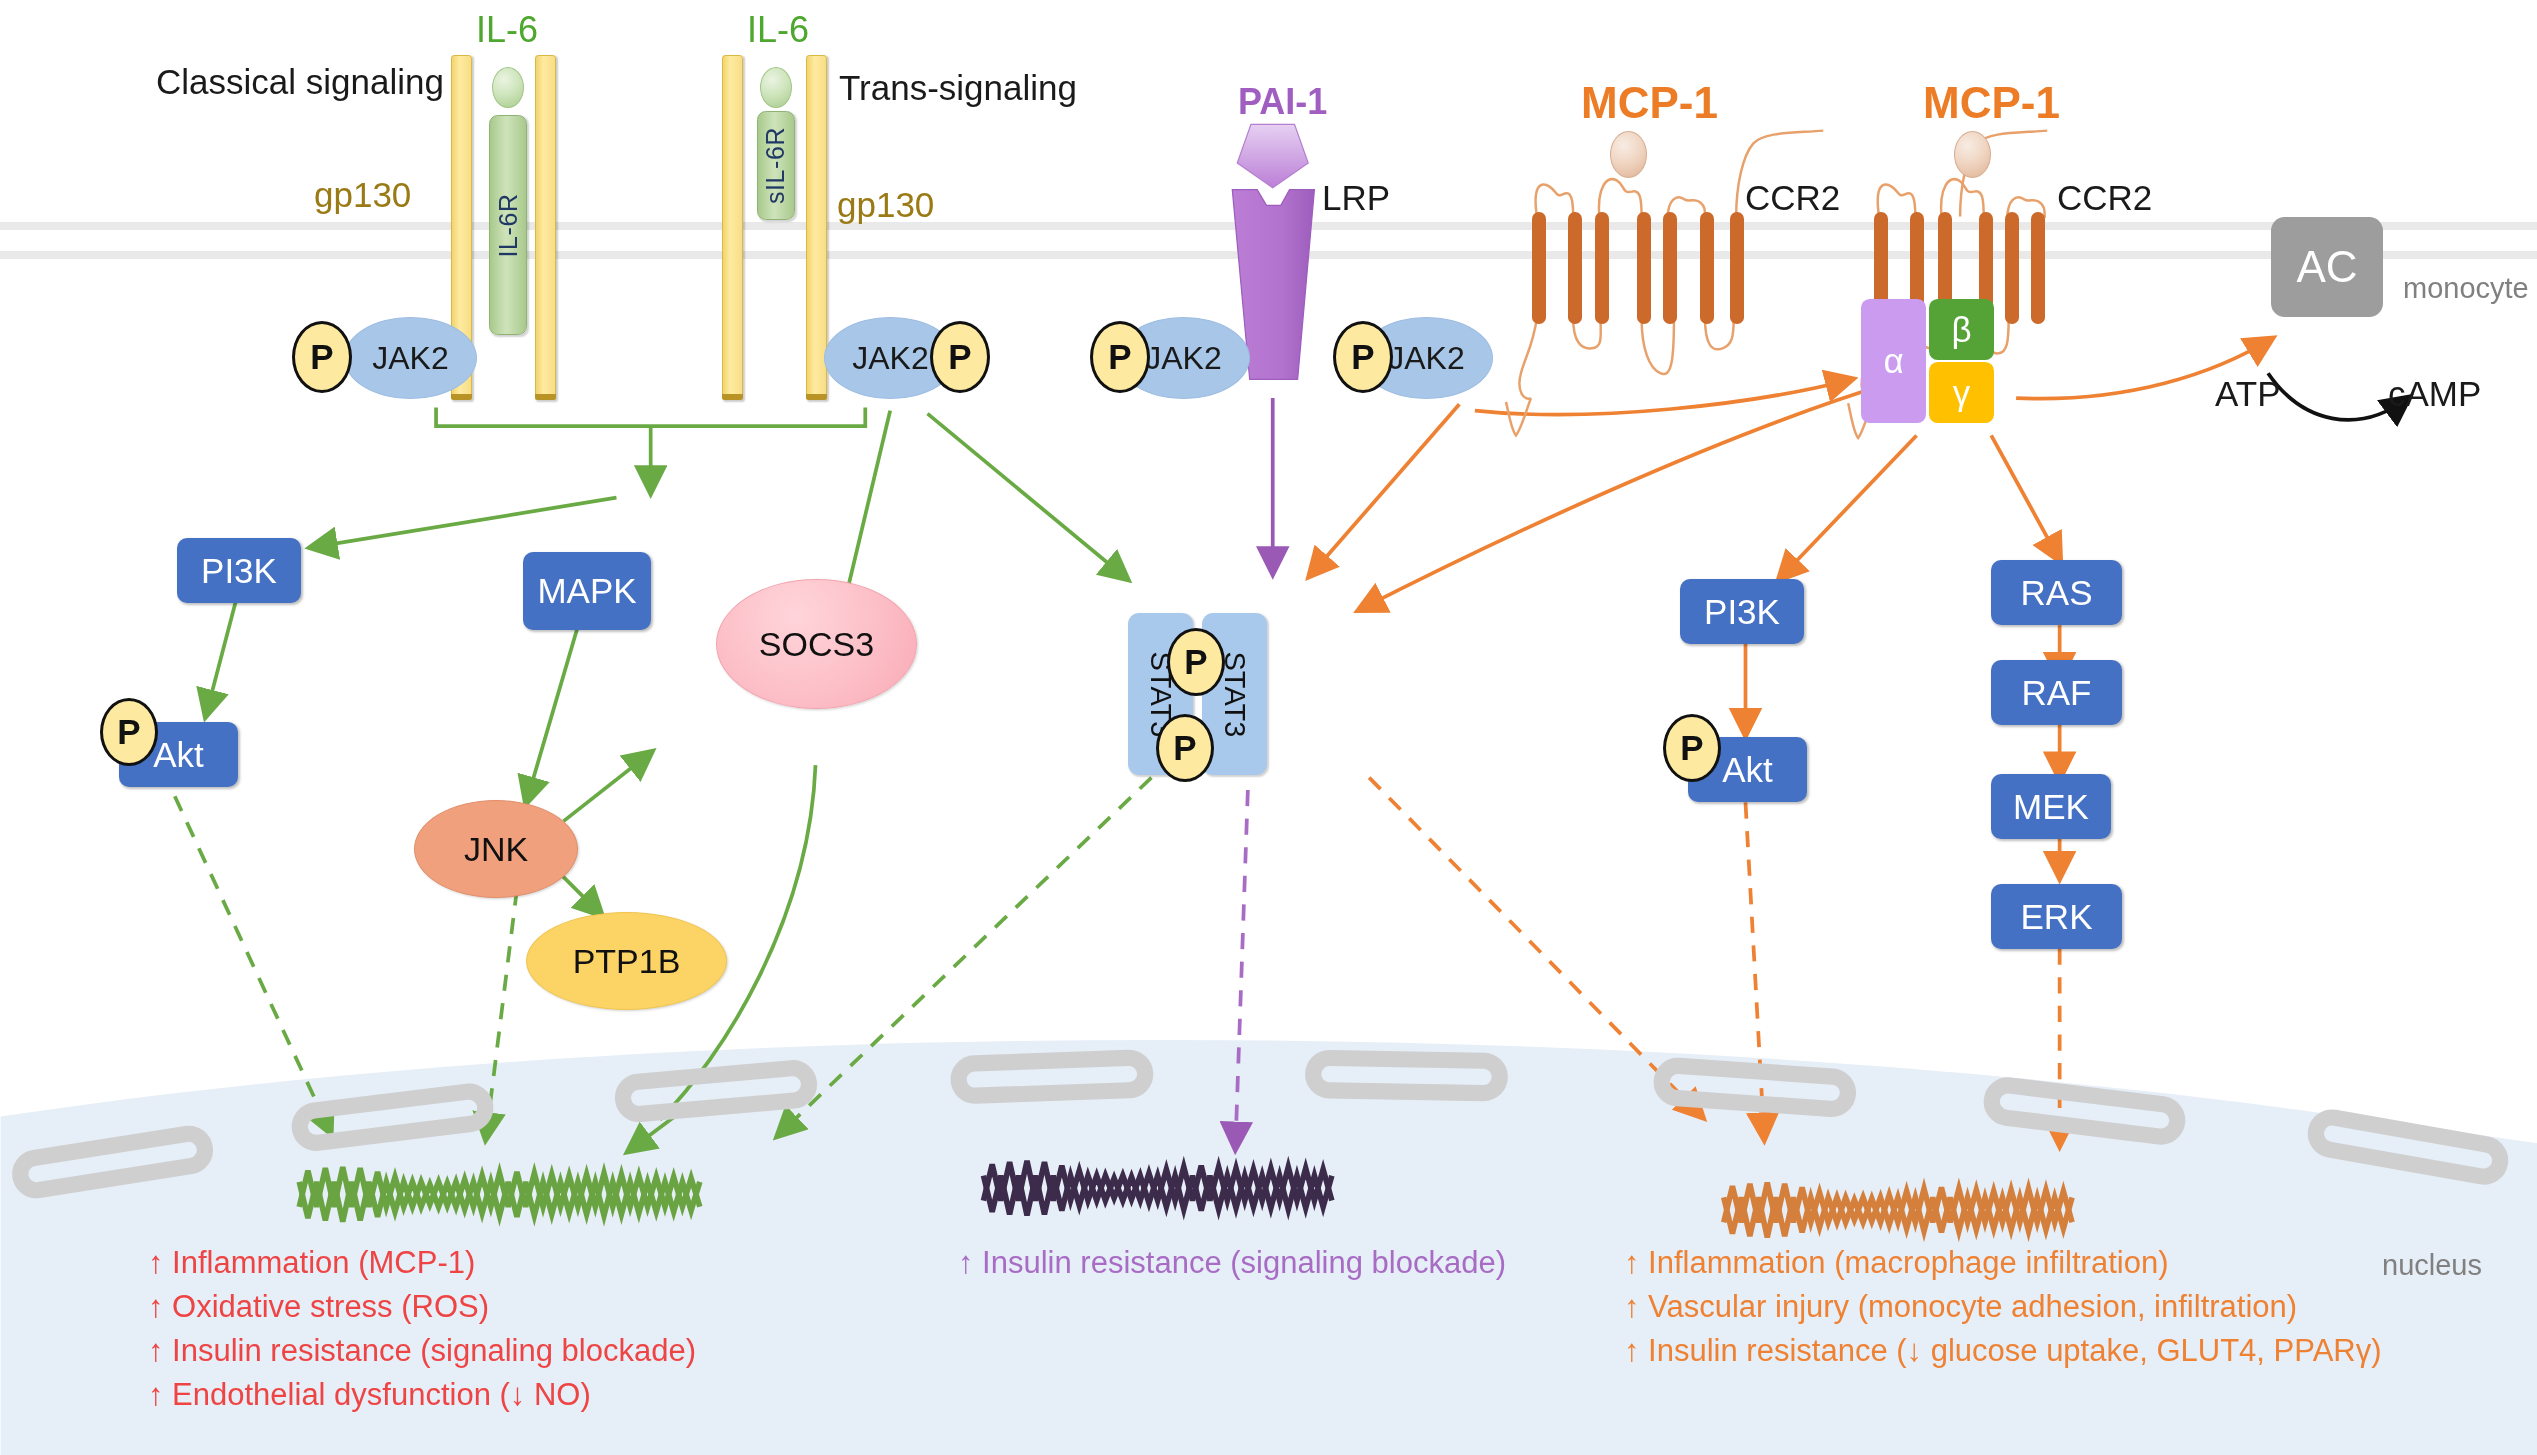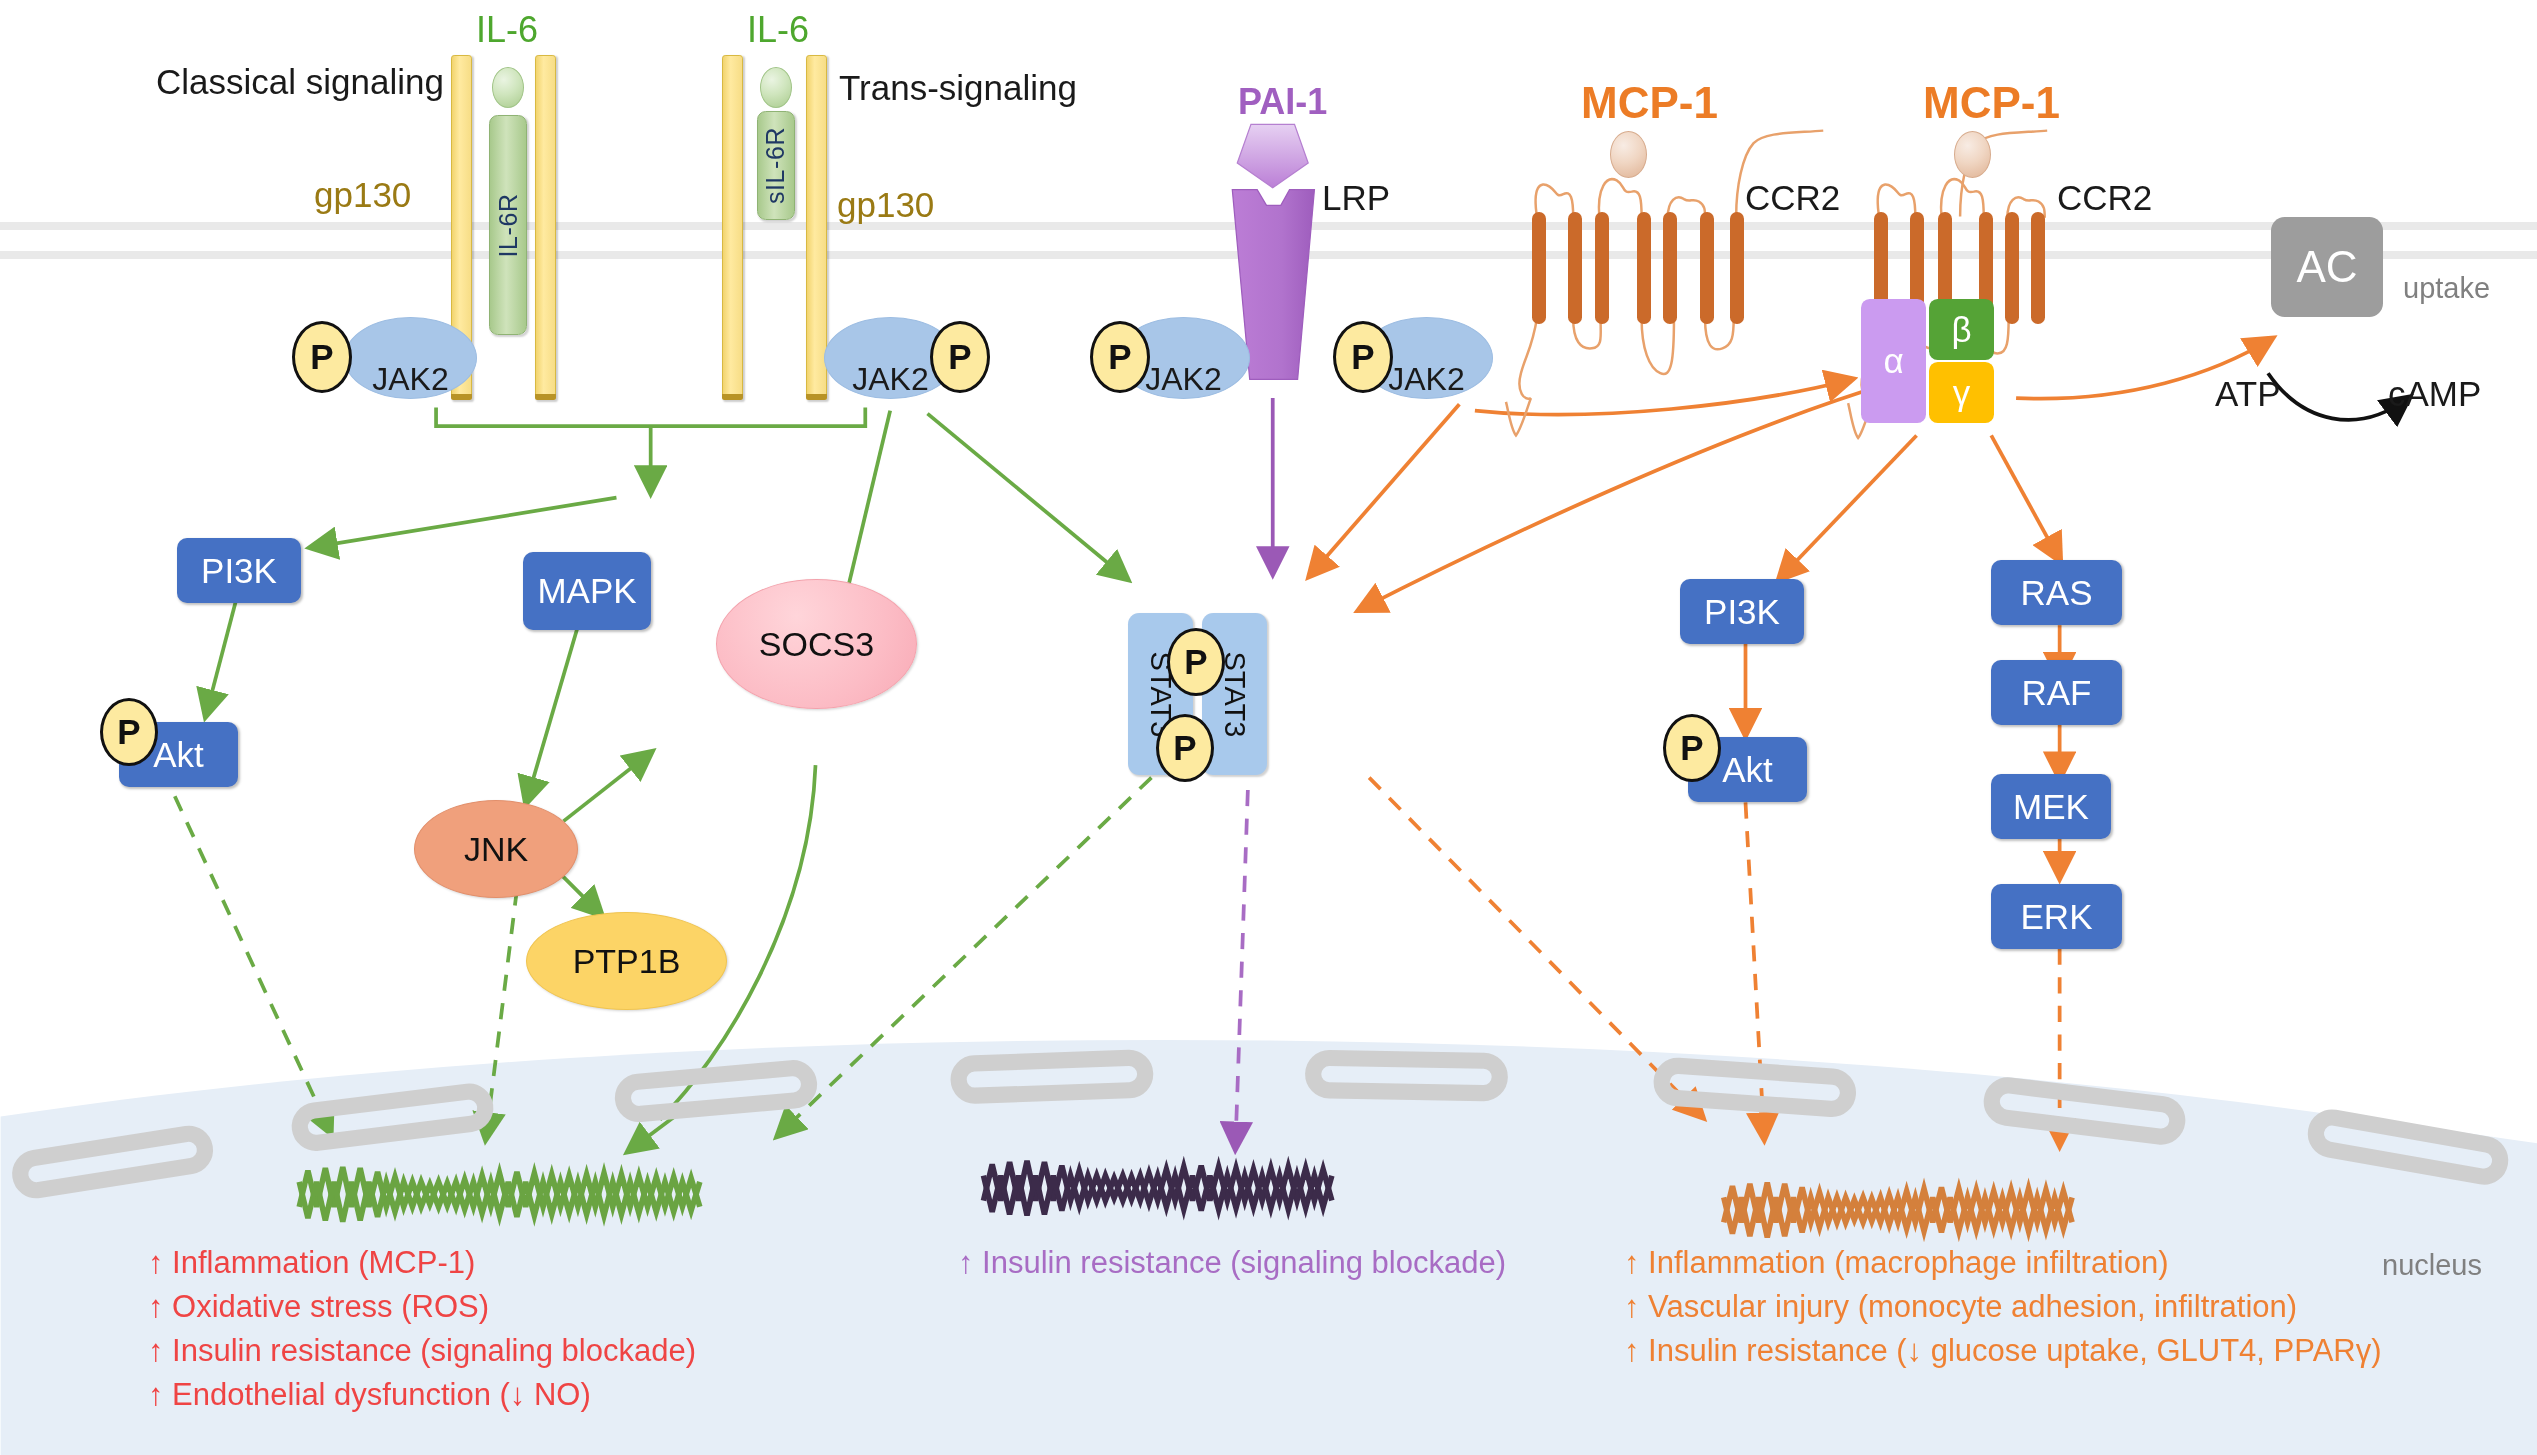--- a/index.html
+++ b/index.html
@@ -48,21 +48,21 @@
     background:radial-gradient(circle at 36% 30%, #eaf4e2 0%, #cfe5bd 45%, #a9cb8d 100%);
     border:0.6px solid #a0c487; z-index:4;}
 
   
   .mcpball{position:absolute; border-radius:50%;
     background:radial-gradient(circle at 36% 30%, #f8ece4 0%, #f0d6c3 45%, #dfb293 100%);
     border:0.6px solid #d7ab8d; z-index:4;}
 
   
   .jak2{position:absolute; border-radius:50%; background:#a8c6e8; border:0.6px solid #9dbde2;
-    display:flex; align-items:flex-end; justify-content:center;
+    display:flex; align-items:center; justify-content:center;
     color:#1a1a1a; font-size:32px; z-index:4;}
 
   
   .pbadge{position:absolute; border-radius:50%;
     background:#fdeaa0; border:3.1px solid #111; color:#111;
     display:flex; align-items:center; justify-content:center;
     font-size:35px; font-weight:bold; z-index:8;}
 
   
   .bbox{position:absolute; background:#4571c4; border-radius:10px;
@@ -443,21 +443,21 @@
   <div class="lbl lbl-gold" style="left:837px; top:187px">gp130</div>
 
   <div class="lbl lbl-purple-b" style="left:1238px; top:84px">PAI-1</div>
   <div class="lbl lbl-black" style="left:1322px; top:180px">LRP</div>
 
   <div class="lbl lbl-orange-b" style="left:1581px; top:81px">MCP-1</div>
   <div class="lbl lbl-black" style="left:1745px; top:180px">CCR2</div>
   <div class="lbl lbl-orange-b" style="left:1923px; top:81px">MCP-1</div>
   <div class="lbl lbl-black" style="left:2057px; top:180px">CCR2</div>
 
-  <div class="lbl lbl-gray" style="left:2403px; top:274px">uptake</div>
+  <div class="lbl lbl-gray" style="left:2403px; top:274px">monocyte</div>
   <div class="lbl lbl-black" style="left:2215px; top:376px">ATP</div>
   <div class="lbl lbl-black" style="left:2388px; top:376px">cAMP</div>
   <div class="lbl lbl-gray" style="left:2382px; top:1251px">nucleus</div>
 
   <div class="outcomes oc-green" style="left:148px; top:1241px">
     <div>↑ Inflammation (MCP-1)</div>
     <div>↑ Oxidative stress (ROS)</div>
     <div>↑ Insulin resistance (signaling blockade)</div>
     <div>↑ Endothelial dysfunction (↓ NO)</div>
   </div>

